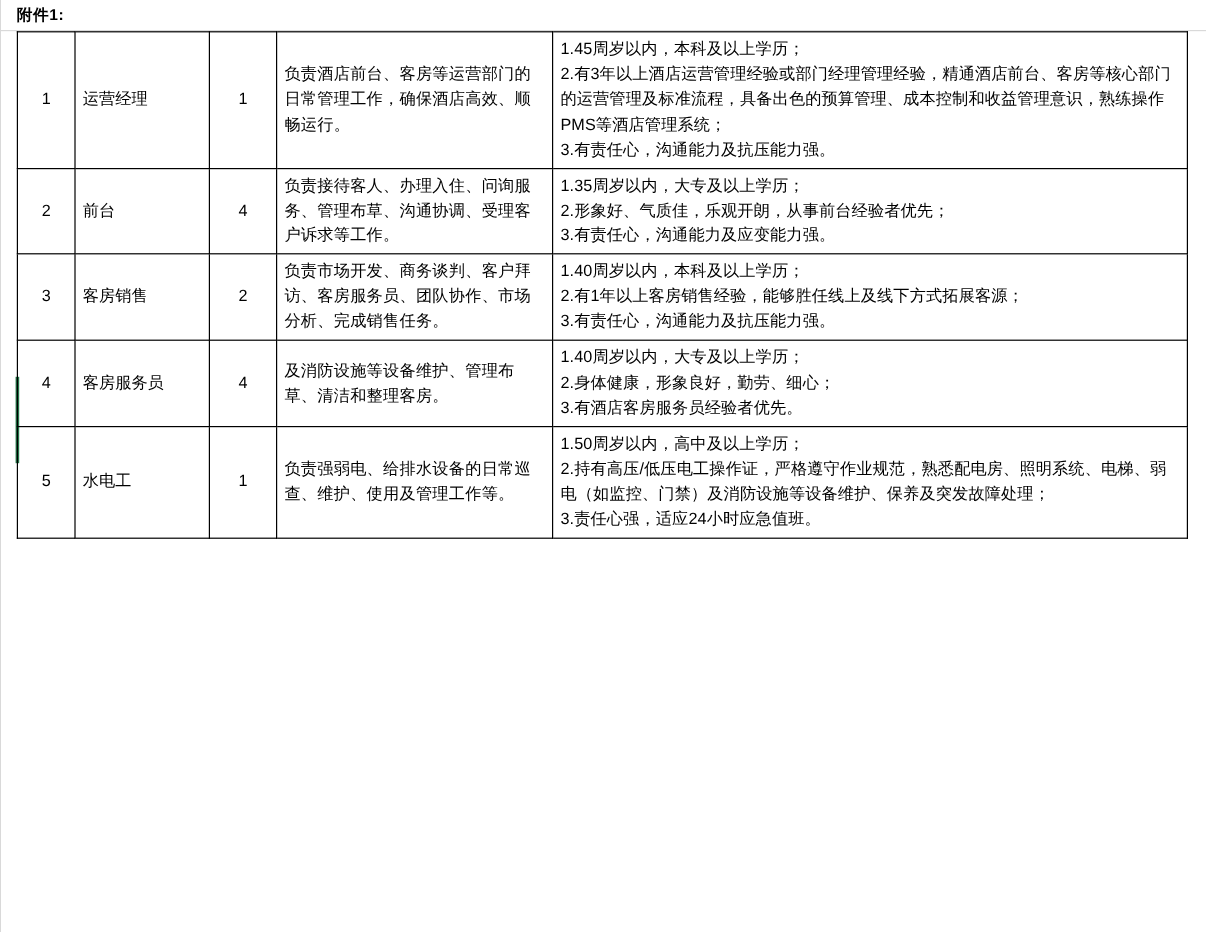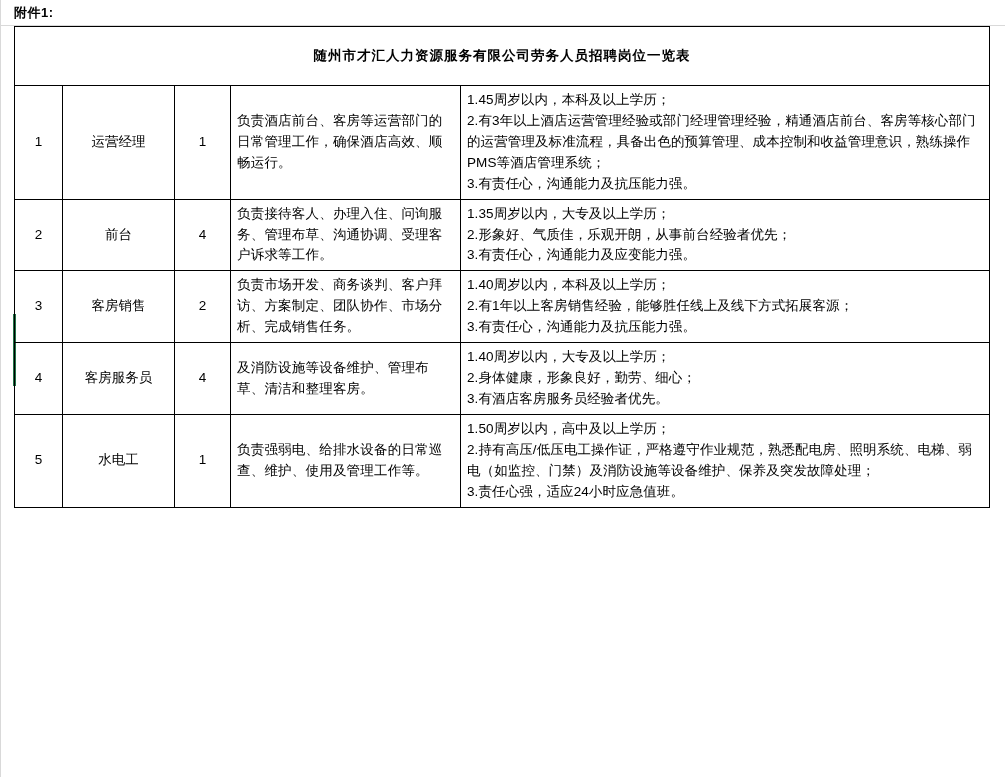--- a/index.html
+++ b/index.html
@@ -68,21 +68,21 @@
     padding: 6px 0;
   }
   .head-cell {
     text-align: center;
     font-weight: bold;
     font-size: 15px;
     height: 34px;
     letter-spacing: 1px;
   }
   .c-idx { text-align: center; width: 48px; }
-  .c-post { text-align: center; width: 112px; }
+  .c-post { text-align: left; width: 112px; }
   .c-num { text-align: center; width: 56px; }
   .c-duty { text-align: left; width: 230px; }
   .c-req { text-align: left; }
   .cell-text {
     white-space: pre-line;
     display: block;
   }
   .duty-text { letter-spacing: 0.2px; }
   .req-text  { letter-spacing: 0.1px; }
   .sel-marker {
@@ -105,23 +105,20 @@
 
   <table class="main">
     <colgroup>
       <col style="width:48px">
       <col style="width:112px">
       <col style="width:56px">
       <col style="width:230px">
       <col>
     </colgroup>
     <tbody>
-      <tr>
-        <td class="title-cell" colspan="5">随州市才汇人力资源服务有限公司劳务人员招聘岗位一览表</td>
-      </tr>
 
       <tr>
         <td class="c-idx">1</td>
         <td class="c-post">运营经理</td>
         <td class="c-num">1</td>
         <td class="c-duty">
             <span class="cell-text duty-text">负责酒店前台、客房等运营部门的日常管理工作，确保酒店高效、顺畅运行。</span>
           </td>
         <td class="c-req">
             <span class="cell-text req-text">1.45周岁以内，本科及以上学历；
@@ -142,21 +139,21 @@
 2.形象好、气质佳，乐观开朗，从事前台经验者优先；
 3.有责任心，沟通能力及应变能力强。</span>
           </td>
       </tr>
 
       <tr>
         <td class="c-idx">3</td>
         <td class="c-post">客房销售</td>
         <td class="c-num">2</td>
         <td class="c-duty">
-            <span class="cell-text duty-text">负责市场开发、商务谈判、客户拜访、方案制定、团队协作、市场分析、完成销售任务。</span>
+            <span class="cell-text duty-text">负责市场开发、商务谈判、客户拜访、客房服务员、团队协作、市场分析、完成销售任务。</span>
           </td>
         <td class="c-req">
             <span class="cell-text req-text">1.40周岁以内，本科及以上学历；
 2.有1年以上客房销售经验，能够胜任线上及线下方式拓展客源；
 3.有责任心，沟通能力及抗压能力强。</span>
           </td>
       </tr>
 
       <tr>
         <td class="c-idx">4</td>

